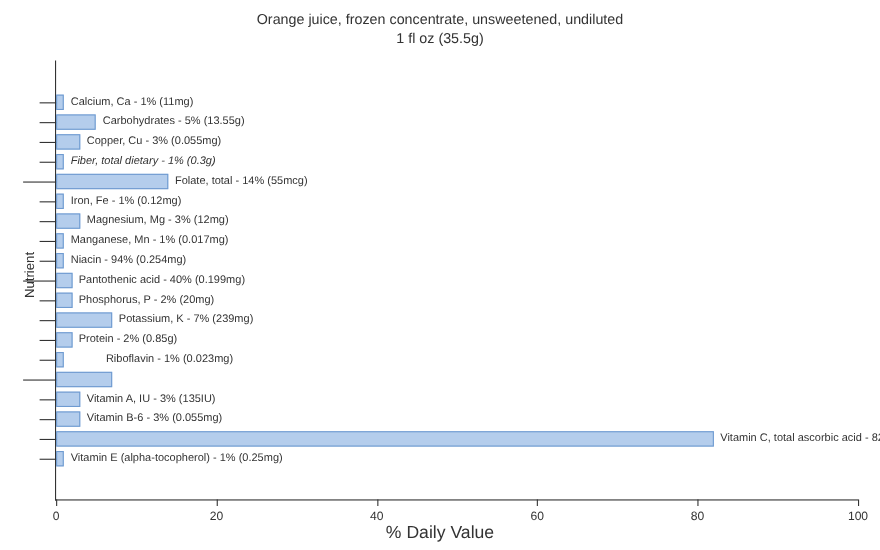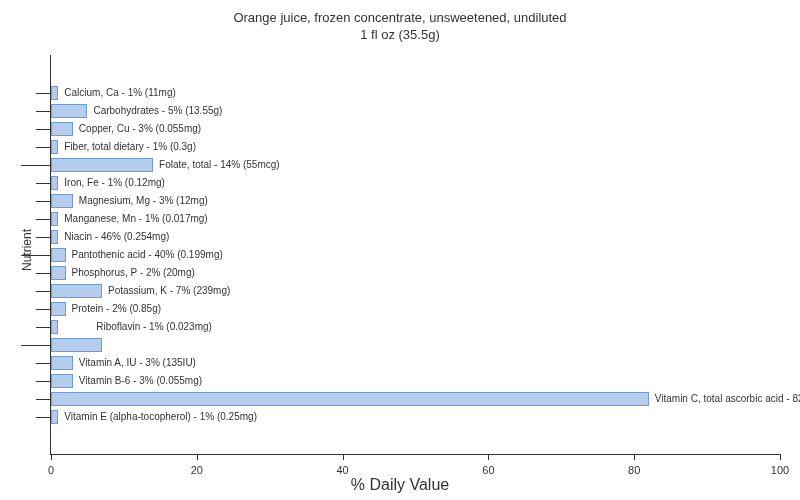--- a/index.html
+++ b/index.html
@@ -134,21 +134,21 @@
           <div class="bar-label" style="left: calc(5% + 2px);">Carbohydrates - 5% (13.55g)</div>
           <div class="tick-minor" style="top: 50%;"></div>
         </div>
         <div class="bar-row">
           <div class="bar" style="width: 3%;"></div>
           <div class="bar-label" style="left: calc(3% + 2px);">Copper, Cu - 3% (0.055mg)</div>
           <div class="tick-minor" style="top: 50%;"></div>
         </div>
         <div class="bar-row">
           <div class="bar" style="width: 1%;"></div>
-          <div class="bar-label" style="left: calc(1% + 2px);">Fiber, total dietary - 1% (0.3g)</div>
+          <div class="bar-label" style="left: calc(1% + 2px); font-style: italic;">Fiber, total dietary - 1% (0.3g)</div>
           <div class="tick-minor" style="top: 50%;"></div>
         </div>
         <div class="bar-row">
           <div class="bar" style="width: 14%;"></div>
           <div class="bar-label" style="left: calc(14% + 2px);">Folate, total - 14% (55mcg)</div>
           <div class="tick-major" style="top: 50%;"></div>
         </div>
         <div class="bar-row">
           <div class="bar" style="width: 1%;"></div>
           <div class="bar-label" style="left: calc(1% + 2px);">Iron, Fe - 1% (0.12mg)</div>
@@ -159,21 +159,21 @@
           <div class="bar-label" style="left: calc(3% + 2px);">Magnesium, Mg - 3% (12mg)</div>
           <div class="tick-minor" style="top: 50%;"></div>
         </div>
         <div class="bar-row">
           <div class="bar" style="width: 1%;"></div>
           <div class="bar-label" style="left: calc(1% + 2px);">Manganese, Mn - 1% (0.017mg)</div>
           <div class="tick-minor" style="top: 50%;"></div>
         </div>
         <div class="bar-row">
           <div class="bar" style="width: 1%;"></div>
-          <div class="bar-label" style="left: calc(1% + 2px);">Niacin - 46% (0.254mg)</div>
+          <div class="bar-label" style="left: calc(1% + 2px);">Niacin - 94% (0.254mg)</div>
           <div class="tick-minor" style="top: 50%;"></div>
         </div>
         <div class="bar-row">
           <div class="bar" style="width: 2%;"></div>
           <div class="bar-label" style="left: calc(2% + 2px);">Pantothenic acid - 40% (0.199mg)</div>
           <div class="tick-major" style="top: 50%;"></div>
         </div>
         <div class="bar-row">
           <div class="bar" style="width: 2%;"></div>
           <div class="bar-label" style="left: calc(2% + 2px);">Phosphorus, P - 2% (20mg)</div>

